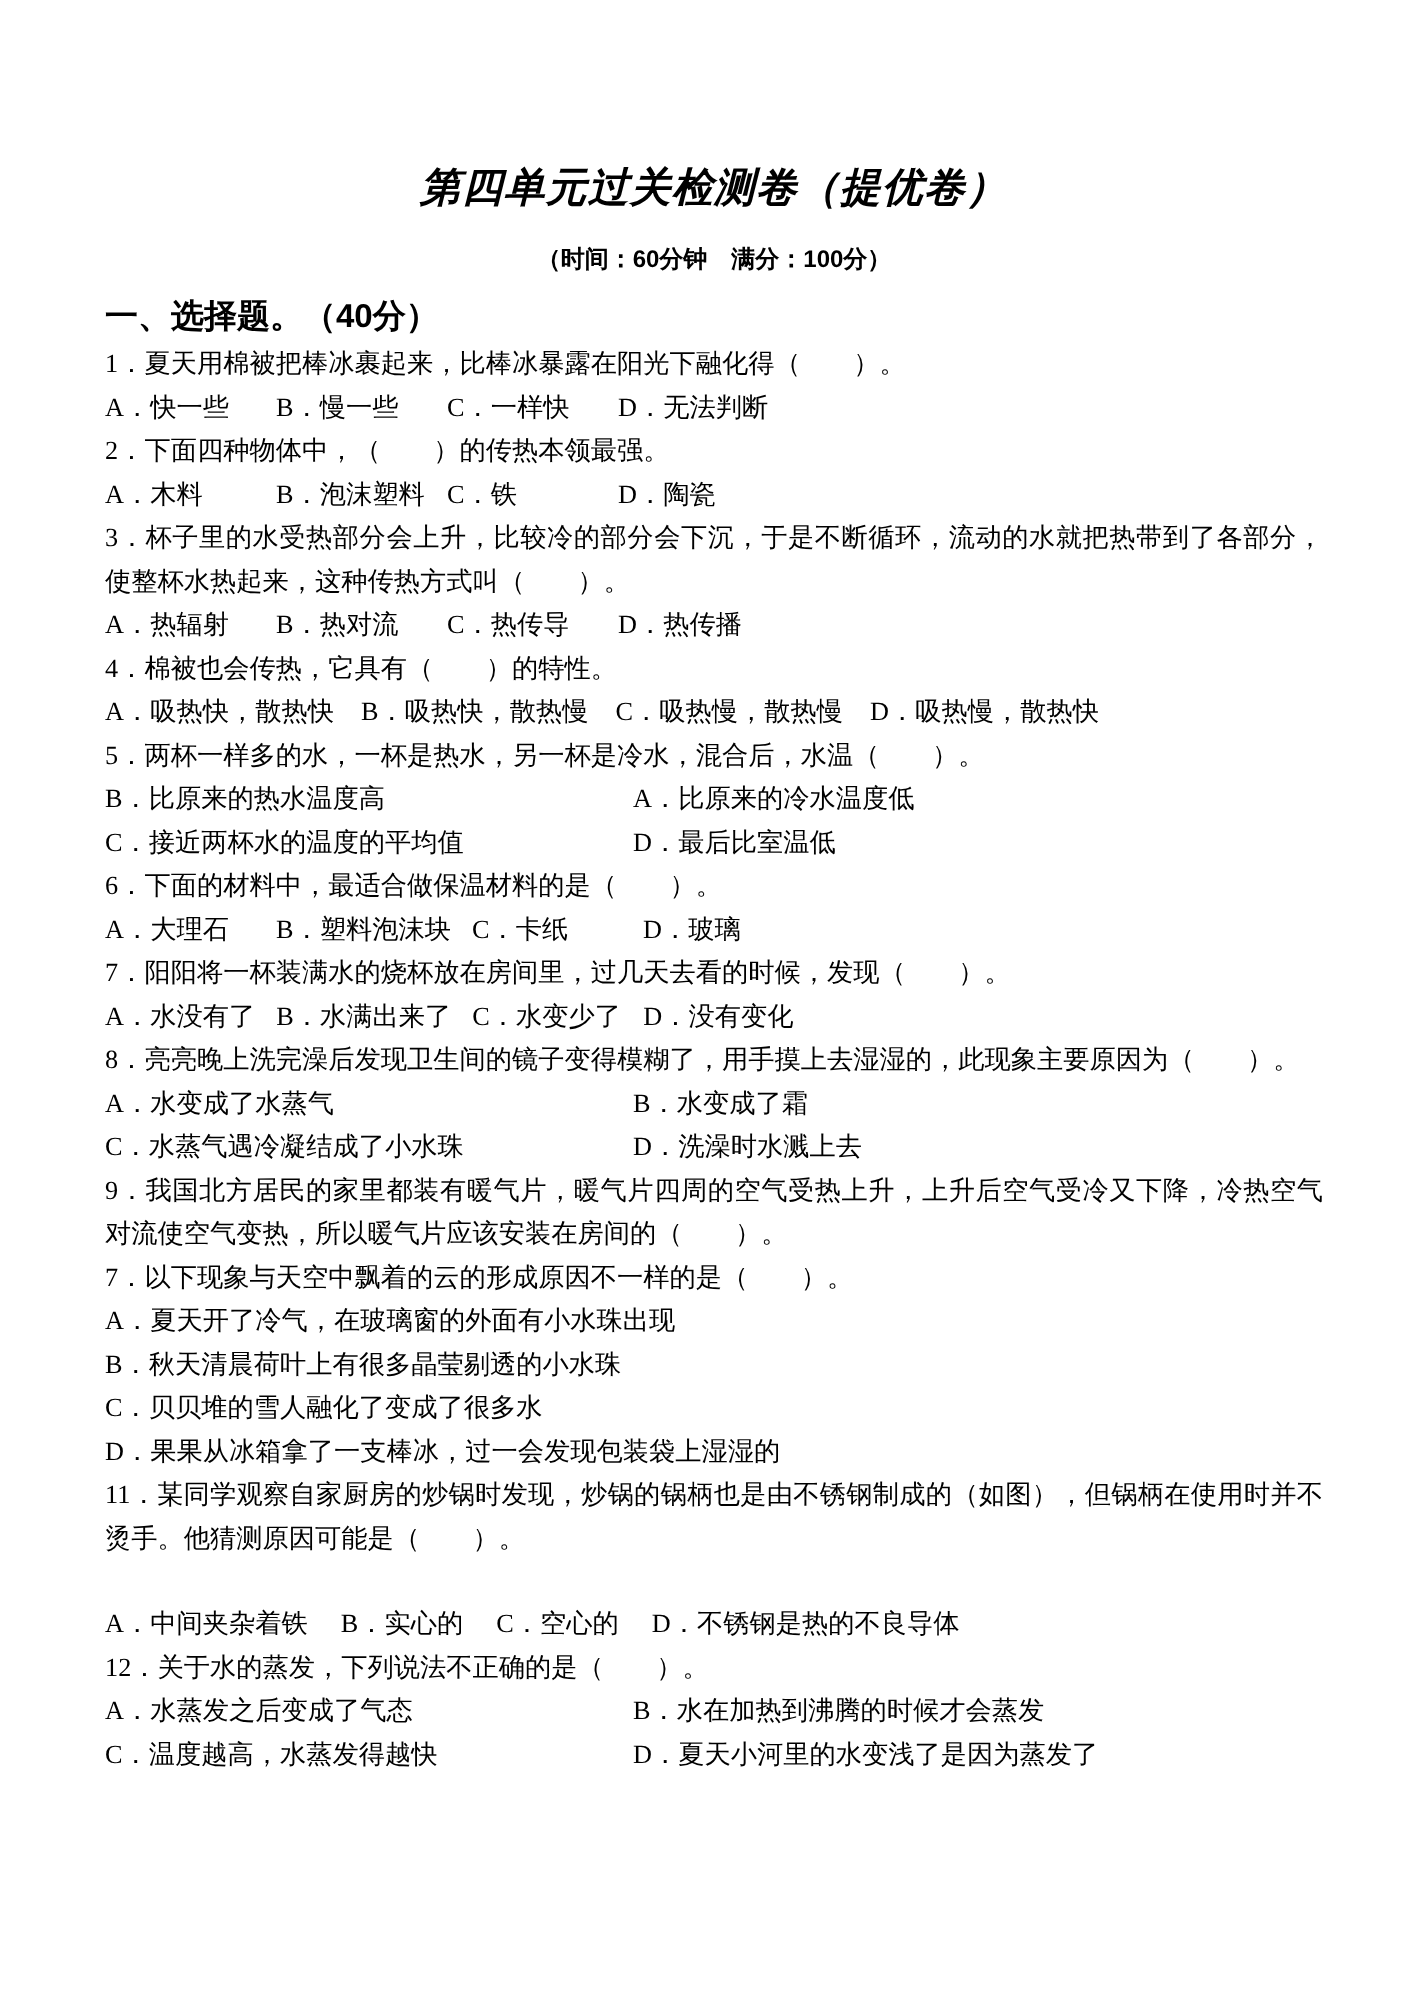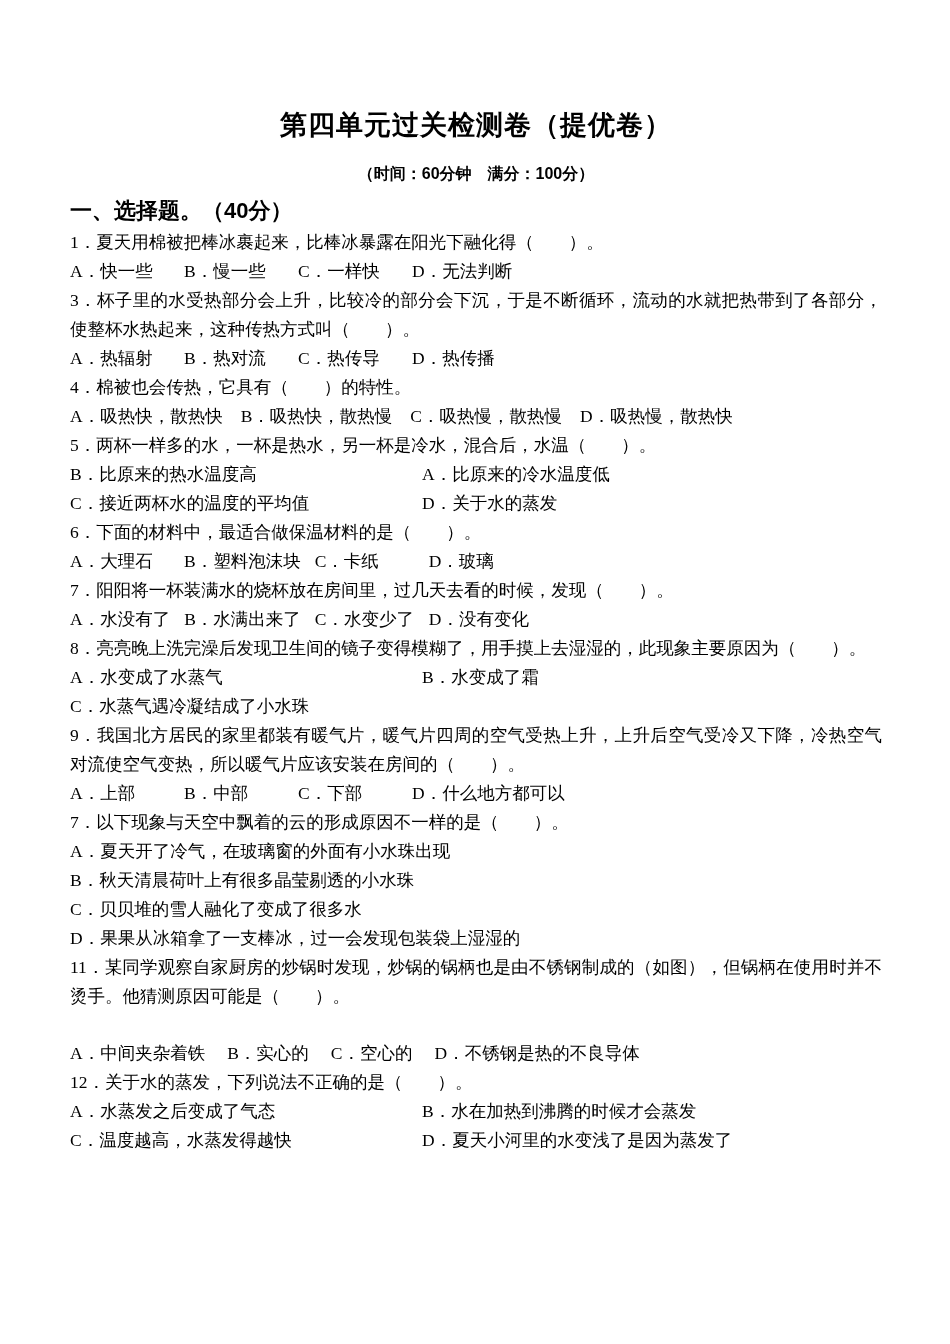--- a/index.html
+++ b/index.html
@@ -16,20 +16,21 @@
     line-height: 29px;
     overflow: hidden;
   }
   .doc-title {
     font-family: "Liberation Sans", "DejaVu Sans", sans-serif;
     font-weight: bold;
     font-size: 27px;
     line-height: 38px;
     text-align: center;
     letter-spacing: 1px;
+    font-style: italic;
   }
   .doc-subtitle {
     font-family: "Liberation Sans", "DejaVu Sans", sans-serif;
     font-weight: bold;
     font-size: 16px;
     line-height: 28px;
     text-align: center;
     margin-top: 16px;
   }
   .section-heading {
@@ -71,20 +72,29 @@
   <div class="question">
     <p class="q-text">1．夏天用棉被把棒冰裹起来，比棒冰暴露在阳光下融化得（　　）。</p>
     <div class="options layout-row-wide">
           <span class="option">A．快一些</span>
           <span class="option">B．慢一些</span>
           <span class="option">C．一样快</span>
           <span class="option">D．无法判断</span>
         </div>
   </div>
 
+  <div class="question">
+    <p class="q-text">2．下面四种物体中，（　　）的传热本领最强。</p>
+    <div class="options layout-row-wide">
+          <span class="option">A．木料</span>
+          <span class="option">B．泡沫塑料</span>
+          <span class="option">C．铁</span>
+          <span class="option">D．陶瓷</span>
+        </div>
+  </div>
 
   <div class="question">
     <p class="q-text">3．杯子里的水受热部分会上升，比较冷的部分会下沉，于是不断循环，流动的水就把热带到了各部分，使整杯水热起来，这种传热方式叫（　　）。</p>
     <div class="options layout-row-wide">
           <span class="option">A．热辐射</span>
           <span class="option">B．热对流</span>
           <span class="option">C．热传导</span>
           <span class="option">D．热传播</span>
         </div>
   </div>
@@ -98,21 +108,21 @@
           <span class="option">D．吸热慢，散热快</span>
         </div>
   </div>
 
   <div class="question">
     <p class="q-text">5．两杯一样多的水，一杯是热水，另一杯是冷水，混合后，水温（　　）。</p>
     <div class="options layout-grid2">
           <span class="option">B．比原来的热水温度高</span>
           <span class="option">A．比原来的冷水温度低</span>
           <span class="option">C．接近两杯水的温度的平均值</span>
-          <span class="option">D．关于水的蒸发</span>
+          <span class="option">D．最后比室温低</span>
         </div>
   </div>
 
   <div class="question">
     <p class="q-text">6．下面的材料中，最适合做保温材料的是（　　）。</p>
     <div class="options layout-row-wide">
           <span class="option">A．大理石</span>
           <span class="option">B．塑料泡沫块</span>
           <span class="option">C．卡纸</span>
           <span class="option">D．玻璃</span>
@@ -128,31 +138,26 @@
           <span class="option">D．没有变化</span>
         </div>
   </div>
 
   <div class="question">
     <p class="q-text">8．亮亮晚上洗完澡后发现卫生间的镜子变得模糊了，用手摸上去湿湿的，此现象主要原因为（　　）。</p>
     <div class="options layout-grid2">
           <span class="option">A．水变成了水蒸气</span>
           <span class="option">B．水变成了霜</span>
           <span class="option">C．水蒸气遇冷凝结成了小水珠</span>
+          <span class="option">D．洗澡时水溅上去</span>
         </div>
   </div>
 
   <div class="question">
     <p class="q-text">9．我国北方居民的家里都装有暖气片，暖气片四周的空气受热上升，上升后空气受冷又下降，冷热空气对流使空气变热，所以暖气片应该安装在房间的（　　）。</p>
-    <div class="options layout-row-wide">
-          <span class="option">A．上部</span>
-          <span class="option">B．中部</span>
-          <span class="option">C．下部</span>
-          <span class="option">D．什么地方都可以</span>
-        </div>
   </div>
 
   <div class="question">
     <p class="q-text">7．以下现象与天空中飘着的云的形成原因不一样的是（　　）。</p>
     <div class="options layout-stack">
           <span class="option">A．夏天开了冷气，在玻璃窗的外面有小水珠出现</span>
           <span class="option">B．秋天清晨荷叶上有很多晶莹剔透的小水珠</span>
           <span class="option">C．贝贝堆的雪人融化了变成了很多水</span>
           <span class="option">D．果果从冰箱拿了一支棒冰，过一会发现包装袋上湿湿的</span>
         </div>

